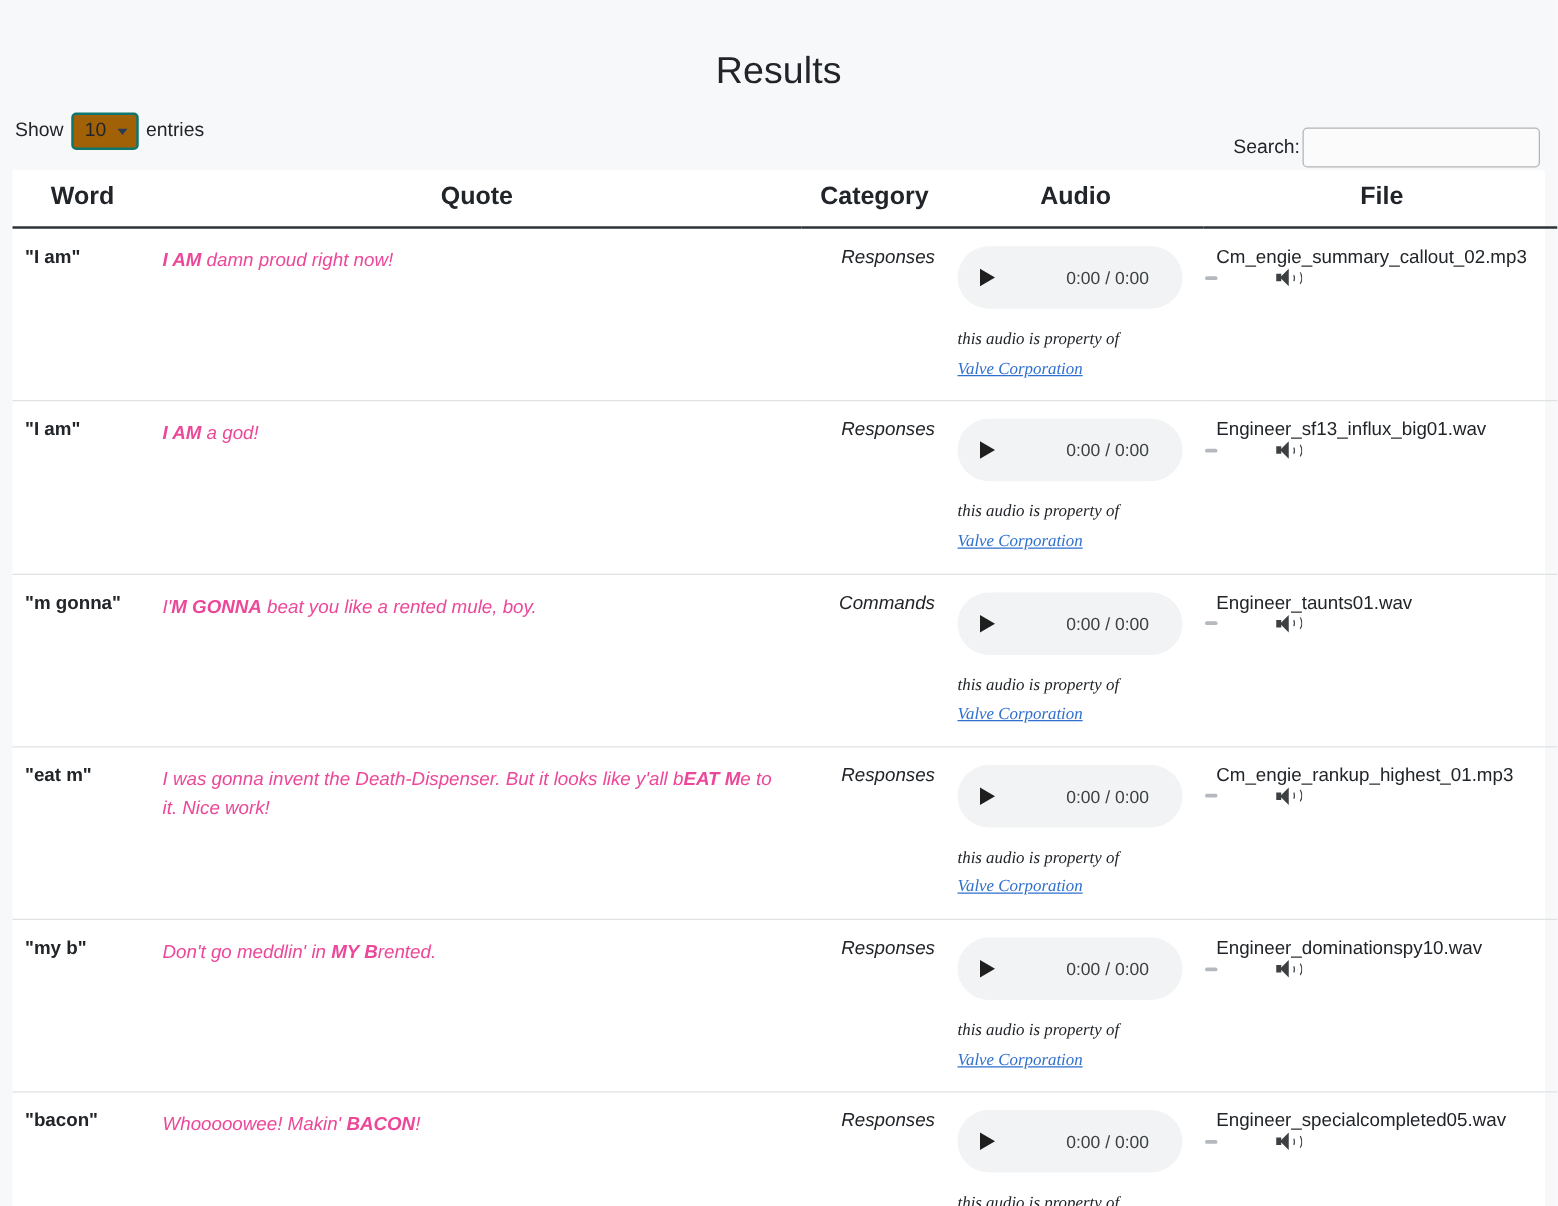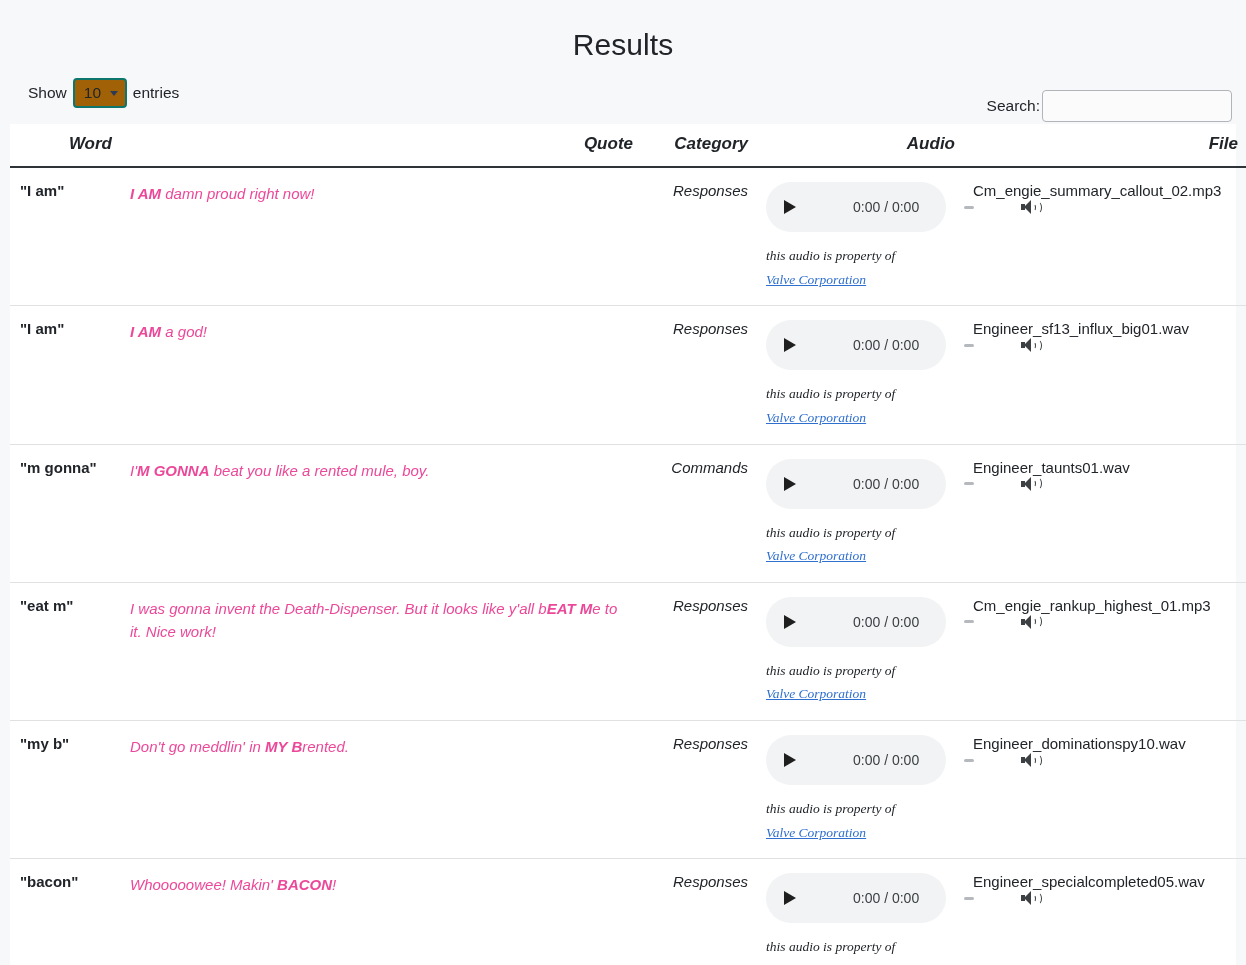--- a/index.html
+++ b/index.html
@@ -13,33 +13,33 @@
     overflow: hidden;
   }
   .page { width: 1246px; height: 965px; position: relative; }
 
   .page-title {
     text-align: center;
     font-size: 30px;
     font-weight: 400;
     color: #212529;
     margin: 0;
-    padding-top: 28px;
+    padding-top: 40px;
     letter-spacing: .1px;
   }
 
   .controls {
     position: relative;
     height: 44px;
     margin-top: 12px;
     padding: 0 14px 0 12px;
   }
   .length-control {
     position: absolute;
-    left: 28px; top: 4px;
+    left: 12px; top: 4px;
     font-size: 15.5px;
     color: #212529;
     display: flex;
     align-items: center;
   }
   .length-control .lbl-pre { margin-right: 6px; }
   .length-control .lbl-post { margin-left: 6px; }
   .select-box {
     position: relative;
     display: inline-flex;
@@ -89,28 +89,27 @@
   .table-wrap {
     margin: 6px 10px 0 10px;
     background: #ffffff;
   }
   table.results {
     width: 100%;
     border-collapse: collapse;
     table-layout: fixed;
   }
   table.results th {
-    text-align: right;
-    font-size: 17px;
+    text-align: center;
+    font-size: 20px;
     font-weight: 700;
     color: #212529;
     padding: 10px 8px 12px 10px;
     border-bottom: 2px solid #2e3338;
     vertical-align: bottom;
-    font-style: italic;
   }
   table.results td {
     padding: 14px 8px 14px 10px;
     border-bottom: 1px solid #dfe1e3;
     vertical-align: top;
     font-size: 15px;
   }
   .col-word  { width: 110px; }
   .col-quote { width: 521px; }
   .col-cat   { width: 115px; }

